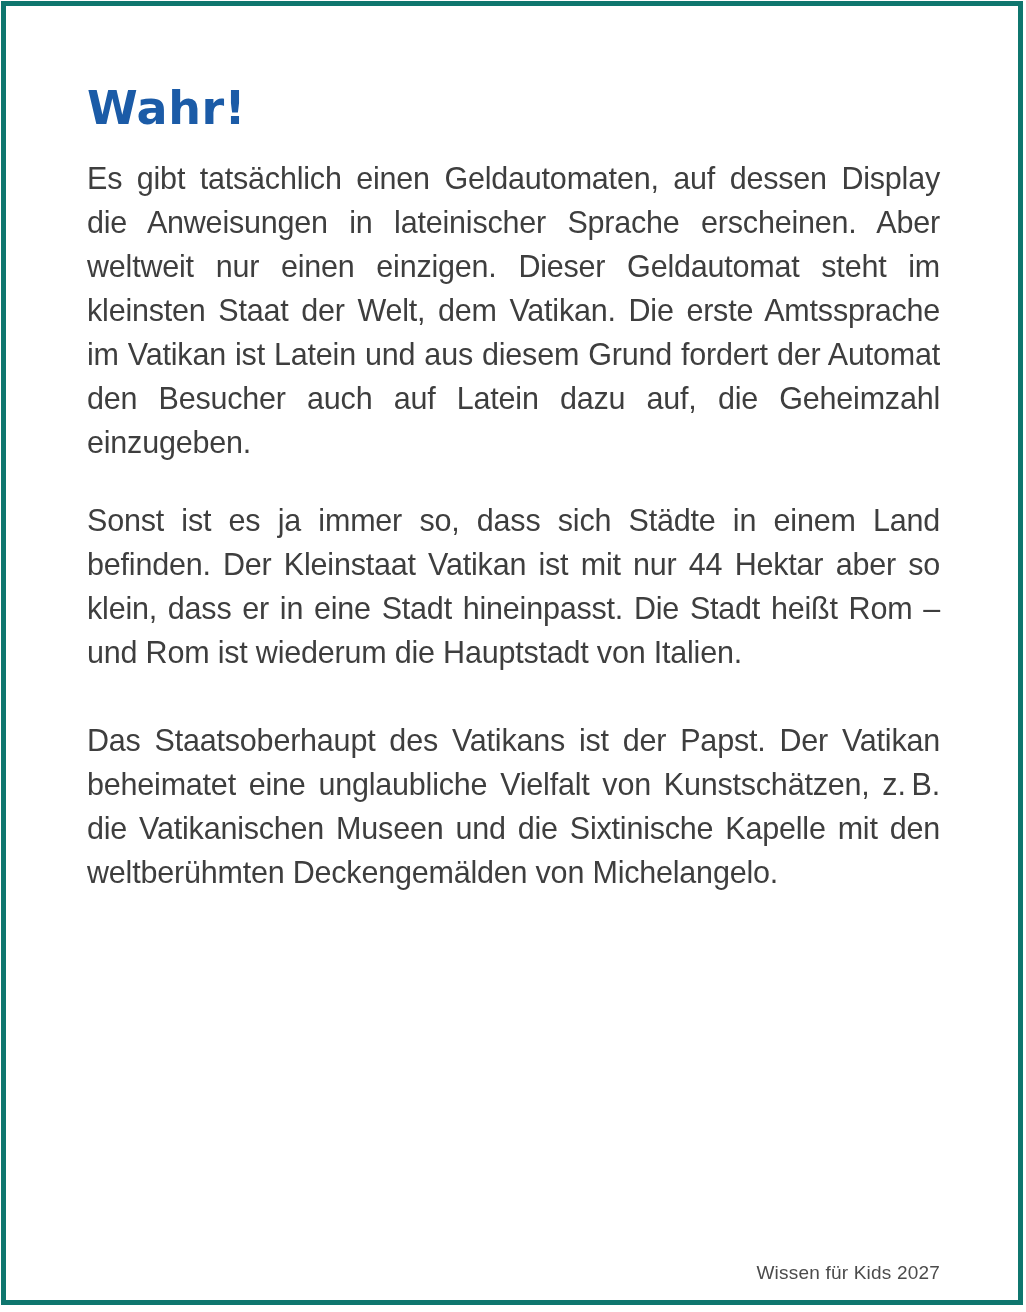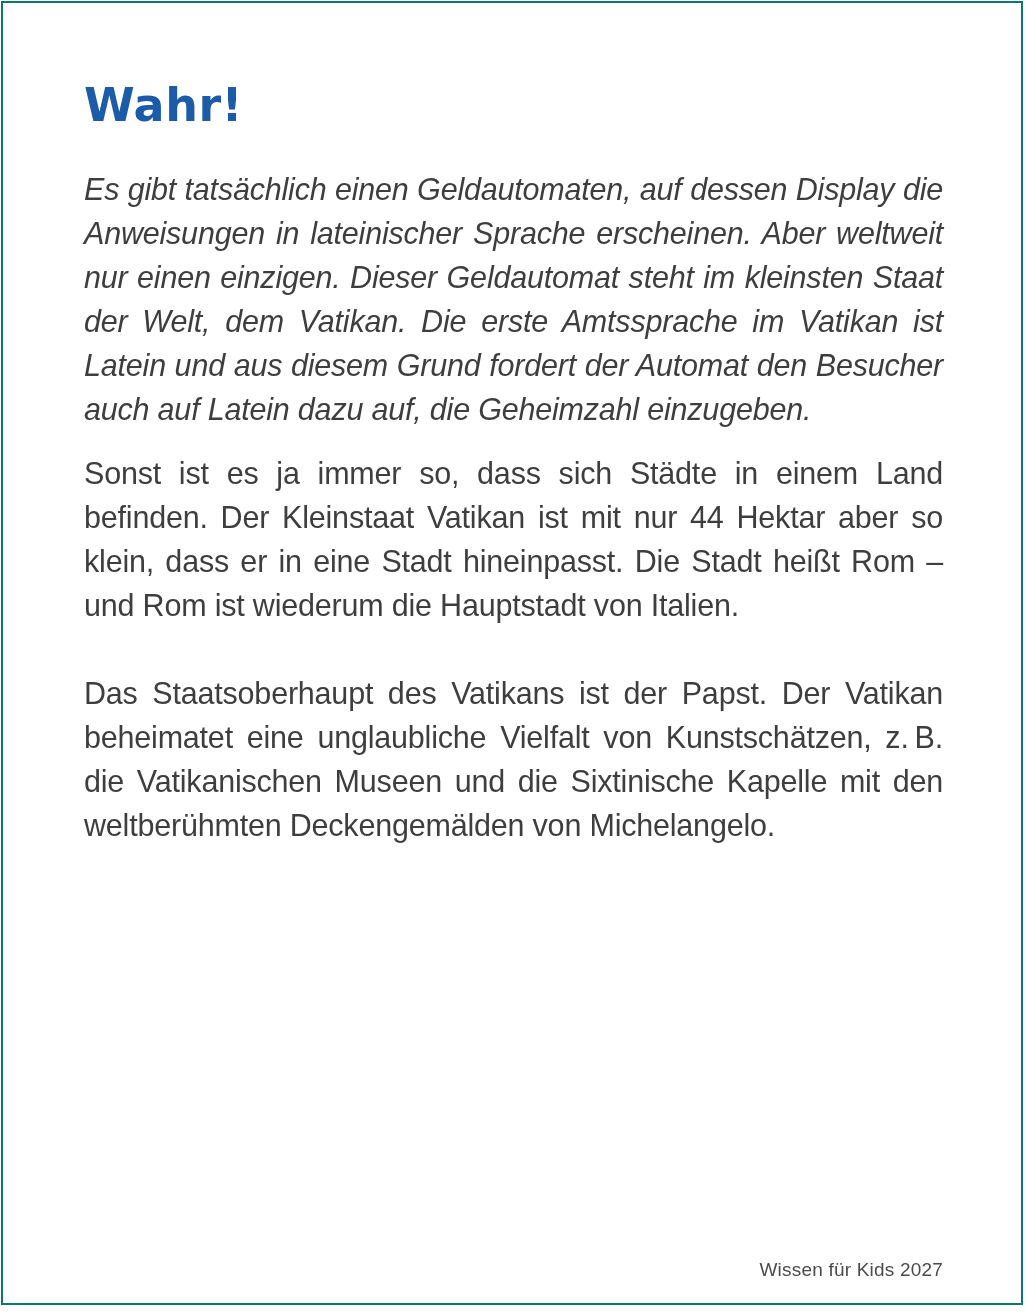--- a/index.html
+++ b/index.html
@@ -10,21 +10,21 @@
     background: #ffffff;
     font-family: "Liberation Sans", sans-serif;
   }
   .page {
     position: absolute;
     left: 1px;
     top: 1px;
     width: 1022px;
     height: 1304px;
     box-sizing: border-box;
-    border: 2px solid #0f766e;
+    border: 5px solid #0f766e;
     background: #ffffff;
     overflow: hidden;
   }
   .content {
     box-sizing: border-box;
     width: 100%;
     height: 100%;
     padding: 0 78px 0 81px;
     position: relative;
   }
@@ -50,22 +50,22 @@
     margin: 0;
     font-size: 30.5px;
     line-height: 44px;
     color: #3e3e3e;
     text-align: justify;
     text-justify: inter-word;
     hyphens: manual;
     -webkit-hyphens: manual;
     letter-spacing: -0.2px;
   }
-  p.body.p1 { margin-top: 34px; font-style: italic; }
-  p.body.p2 { margin-top: 20px; }
+  p.body.p1 { margin-top: 20px; }
+  p.body.p2 { margin-top: 34px; }
   p.body.p3 { margin-top: 44px; }
   .footer-credit {
     position: absolute;
     right: 78px;
     top: 1180px;
     font-size: 19px;
     line-height: 26px;
     color: #4b4b4b;
     letter-spacing: 0.2px;
   }

